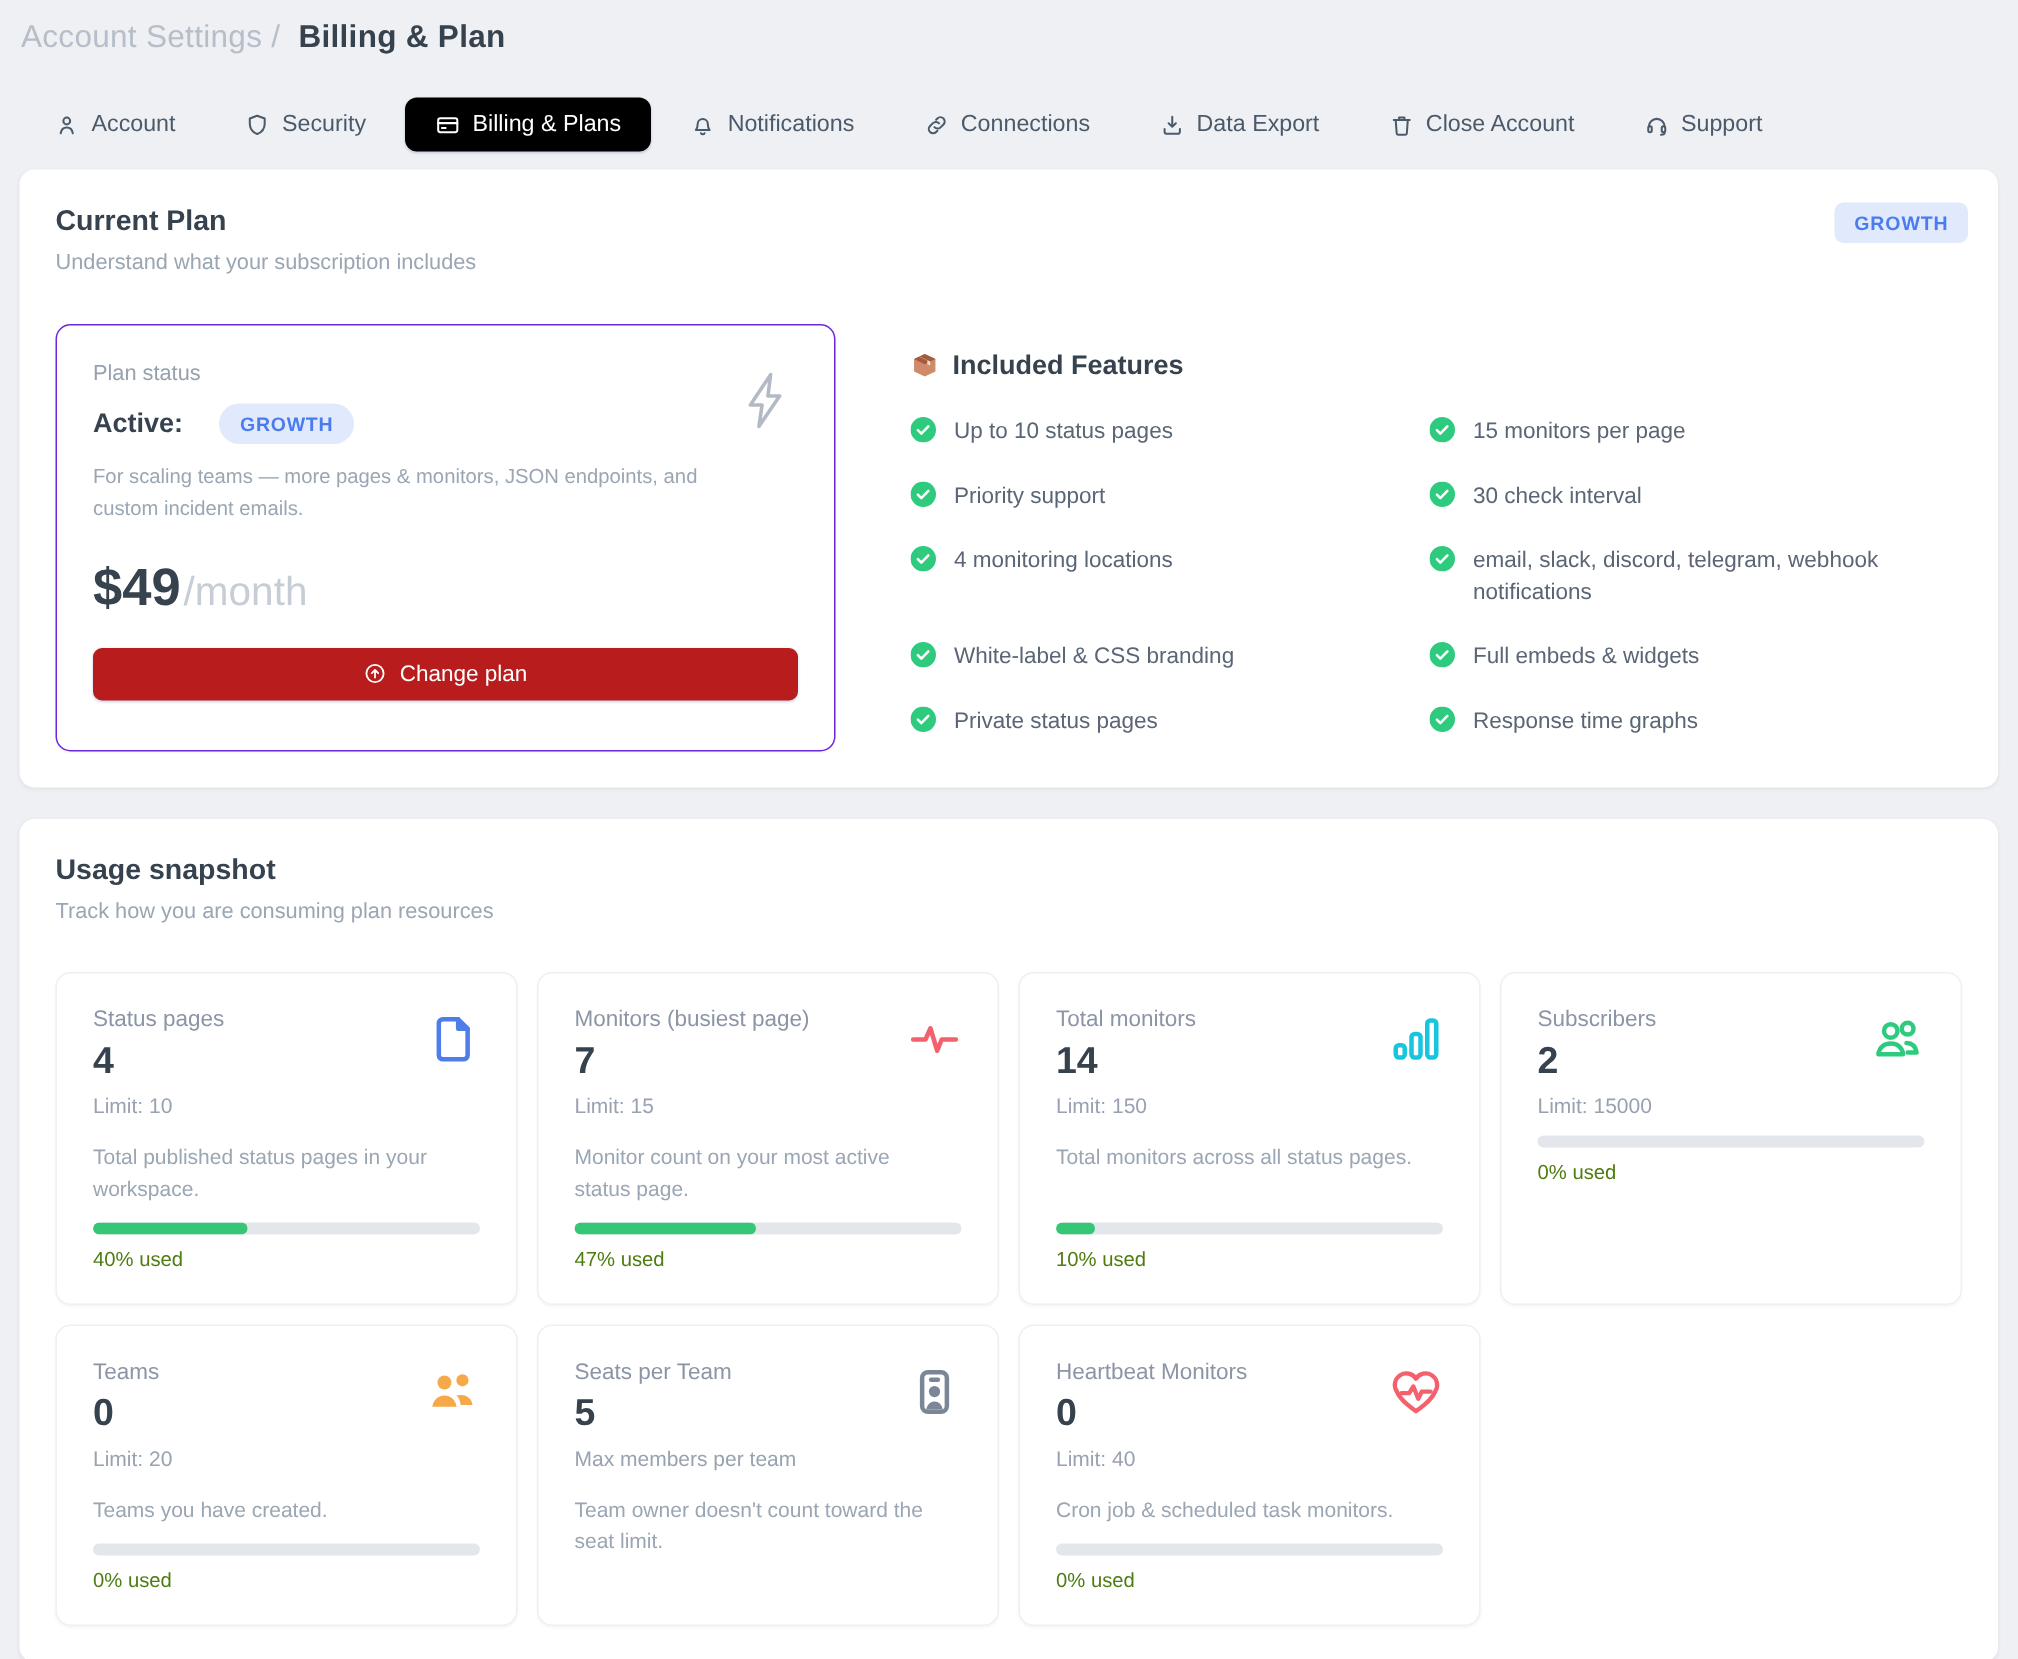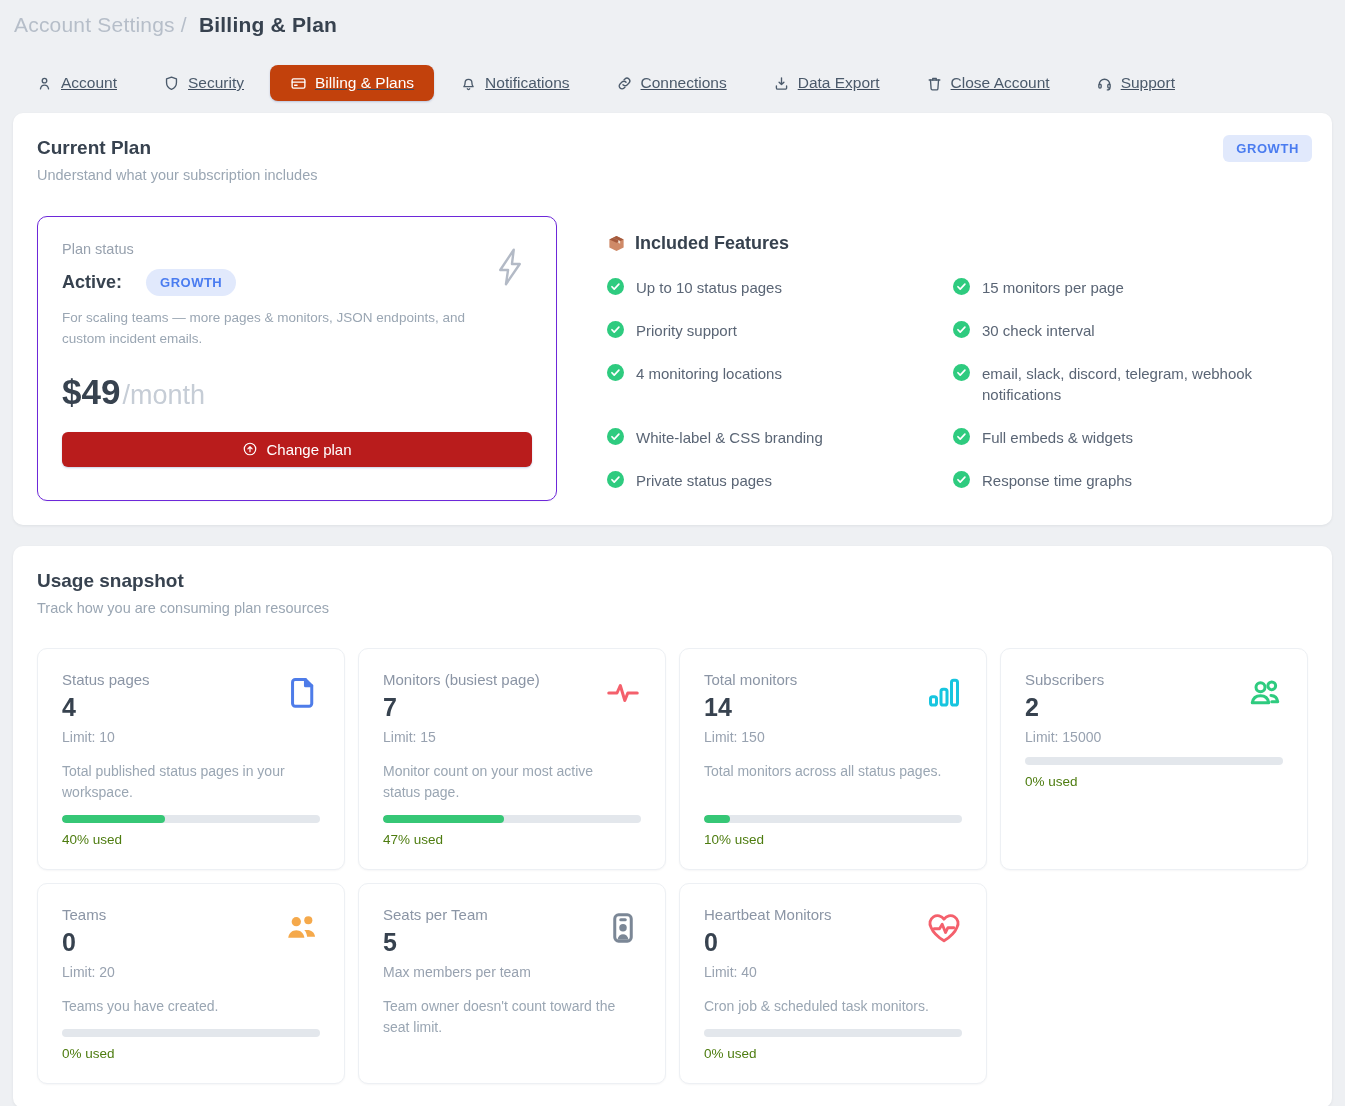--- a/index.html
+++ b/index.html
@@ -5,24 +5,24 @@
   * { margin:0; padding:0; box-sizing:border-box; }
   html,body { width:1345px; min-height:1106px; background:#eef0f3; font-family:"Liberation Sans", sans-serif; color:#3d4a5c; }
   .page { width:1345px; min-height:1106px; position:relative; padding-bottom:12px; }
 
   
   .breadcrumb { padding:13px 0 0 14px; font-size:21px; letter-spacing:.2px; }
   .crumb-section { color:#b6bec9; font-weight:400; }
   .crumb-page { color:#37424f; font-weight:700; margin-left:6px; }
 
   
-  .tabs { display:flex; gap:46px; margin:37px 0 0 36px;text-decoration:underline; }
+  .tabs { display:flex; gap:46px; margin:37px 0 0 36px; }
   .tab { display:flex; align-items:center; gap:8px; font-size:15.5px; color:#4b5a6b; cursor:pointer; white-space:nowrap; }
   .tab svg { width:17px; height:17px; stroke:#4b5a6b; }
-  .tab.active { background:#c2410c; color:#fff; padding:9px 20px; border-radius:8px; margin:-9px -20px; box-shadow:0 1px 2px rgba(40,70,160,.25); }
+  .tab.active { background:#000000; color:#fff; padding:9px 20px; border-radius:8px; margin:-9px -20px; box-shadow:0 1px 2px rgba(40,70,160,.25); }
   .tab.active svg { stroke:#fff; }
 
   
   .section { background:#fff; border-radius:10px; margin:21px 13px 0 13px; padding:24px; box-shadow:0 1px 3px rgba(16,24,40,.07); position:relative; }
   .section-title { font-size:19px; font-weight:700; color:#37424f; }
   .section-sub { font-size:14.5px; color:#9aa6b3; margin-top:8px; }
   .section-badge { position:absolute; top:22px; right:20px; background:#e1e9fc; color:#4a7cf0; font-size:13px; font-weight:600; letter-spacing:.6px; padding:6px 13px; border-radius:6px; }
 
   
   .plan-row { display:flex; margin-top:33px; align-items:flex-start; }

